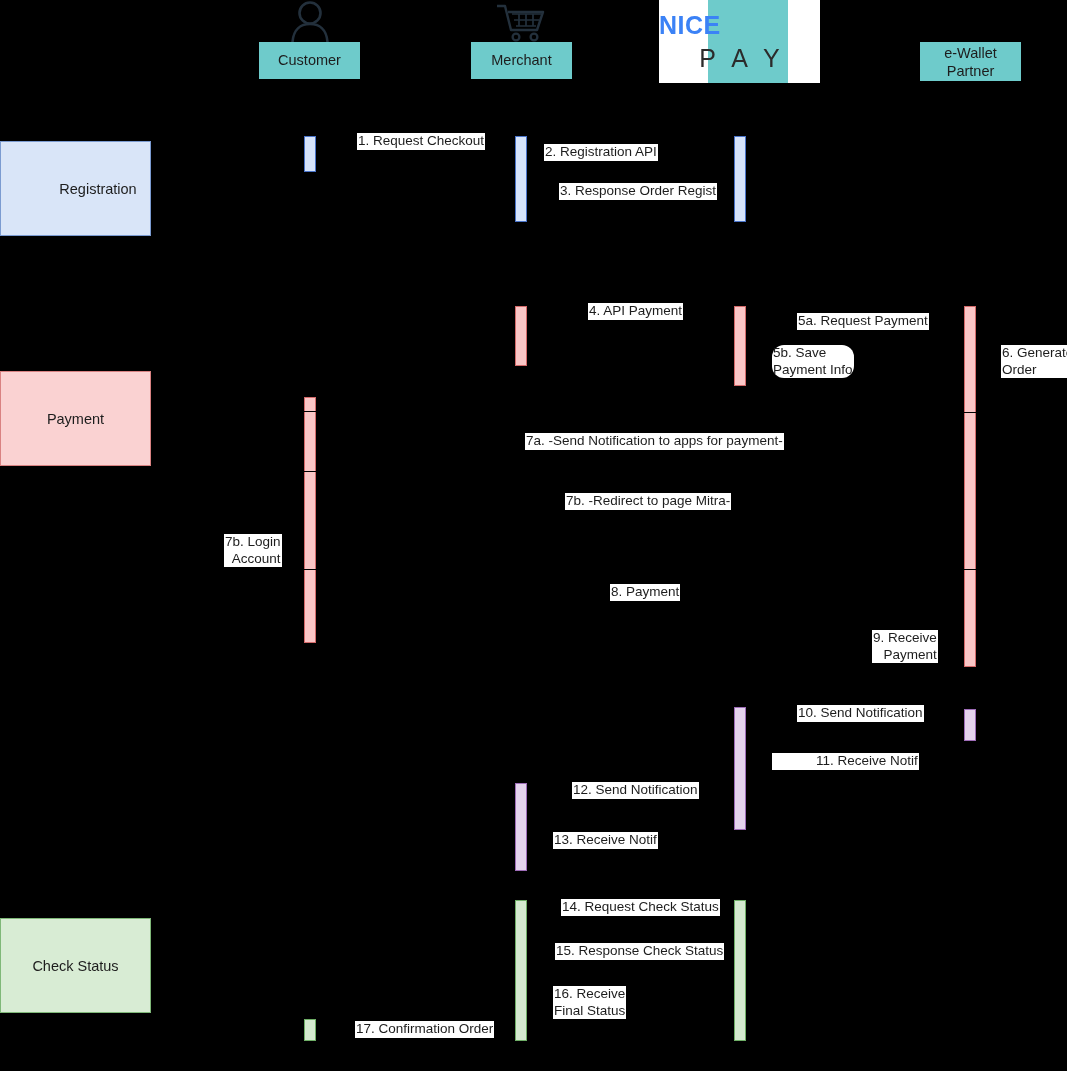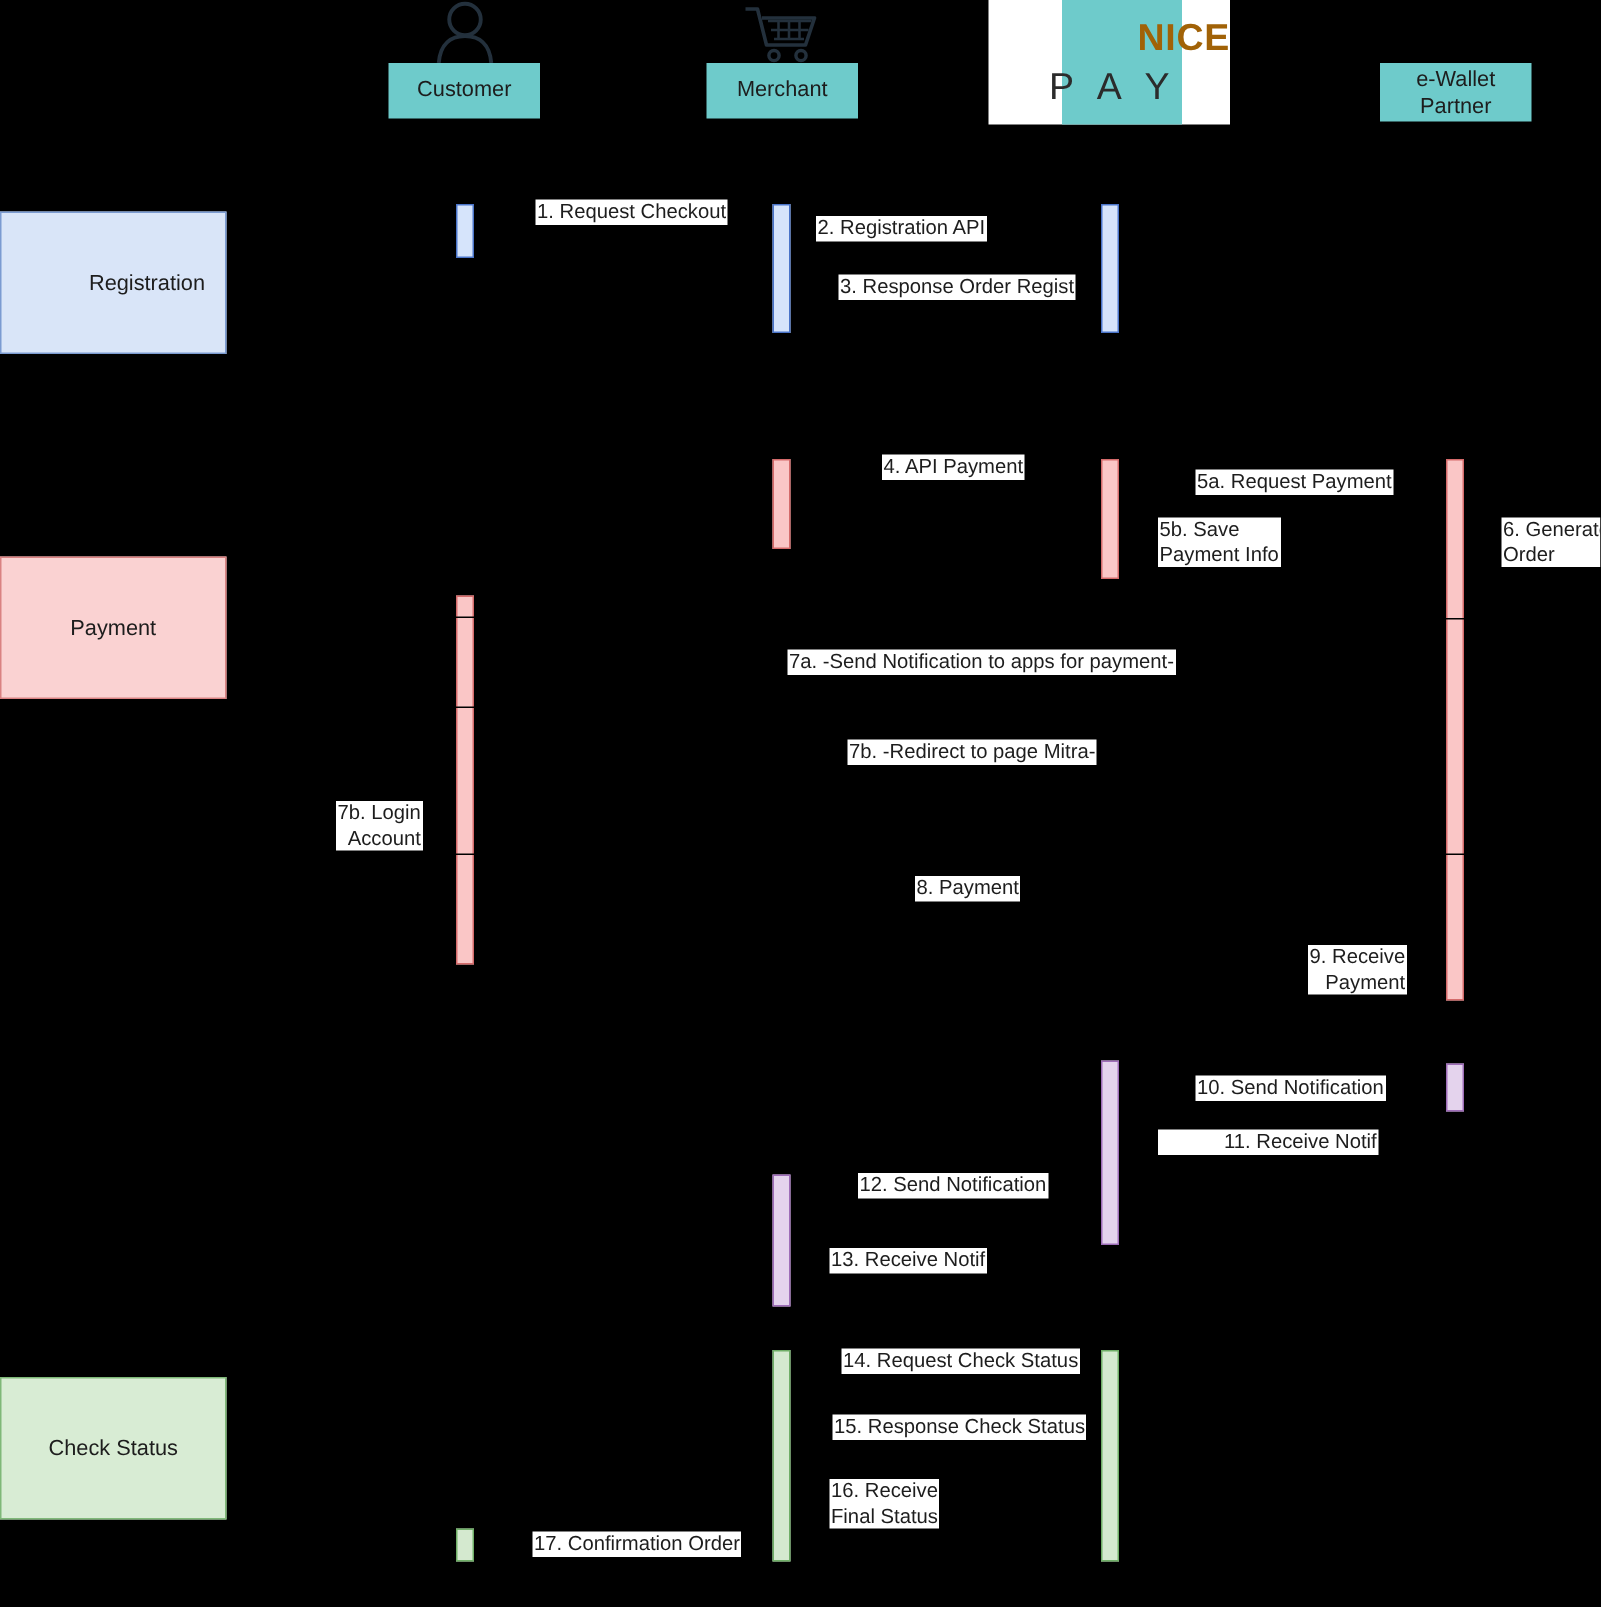--- a/index.html
+++ b/index.html
@@ -37,26 +37,26 @@
   .logo-plate {
     background: #ffffff;
     display: block;
   }
   .logo-sq {
     position: absolute;
     background: #6ecbcb;
   }
   .logo-nice {
     position: absolute;
-    color: #a16207;
+    color: #3b82f6;
     font-size: 25px;
     font-weight: bold;
     letter-spacing: 0.5px;
     line-height: 25px;
-    text-align: right;
+    text-align: left;
     width: 100%;
   }
   .logo-pay {
     position: absolute;
     color: #2b2b2b;
     font-size: 25px;
     letter-spacing: 5px;
     line-height: 25px;
     text-align: center;
     width: 100%;
@@ -193,39 +193,39 @@
   <div class="abs msg" style="left:357px; top:133px;">1. Request Checkout</div>
 
   <div class="abs msg" style="left:544px; top:144px;">2. Registration API</div>
 
   <div class="abs msg" style="left:559px; top:183px;">3. Response Order Regist</div>
 
   <div class="abs msg" style="left:588px; top:303px;">4. API Payment</div>
 
   <div class="abs msg" style="left:797px; top:313px;">5a. Request Payment</div>
 
-  <div class="abs msg" style="left:772px; top:345px;">5b. Save
+  <div class="abs msg" style="left:772px; top:345px;border-radius:12px;">5b. Save
 Payment Info</div>
 
   <div class="abs msg" style="left:1001px; top:345px;">6. Generate
 Order</div>
 
   <div class="abs msg" style="left:525px; top:433px;">7a. -Send Notification to apps for payment-</div>
 
   <div class="abs msg" style="left:565px; top:493px;">7b. -Redirect to page Mitra-</div>
 
   <div class="abs msg right" style="left:224px; top:534px;">7b. Login
 Account</div>
 
   <div class="abs msg" style="left:610px; top:584px;">8. Payment</div>
 
   <div class="abs msg right" style="left:872px; top:630px;">9. Receive
 Payment</div>
 
-  <div class="abs msg" style="left:797px; top:705px;margin-top:12px;">10. Send Notification</div>
+  <div class="abs msg" style="left:797px; top:705px;">10. Send Notification</div>
 
   <div class="abs msg" style="left:772px; top:753px;padding-left:44px;">11. Receive Notif</div>
 
   <div class="abs msg" style="left:572px; top:782px;">12. Send Notification</div>
 
   <div class="abs msg" style="left:553px; top:832px;">13. Receive Notif</div>
 
   <div class="abs msg" style="left:561px; top:899px;">14. Request Check Status</div>
 
   <div class="abs msg" style="left:555px; top:943px;">15. Response Check Status</div>

